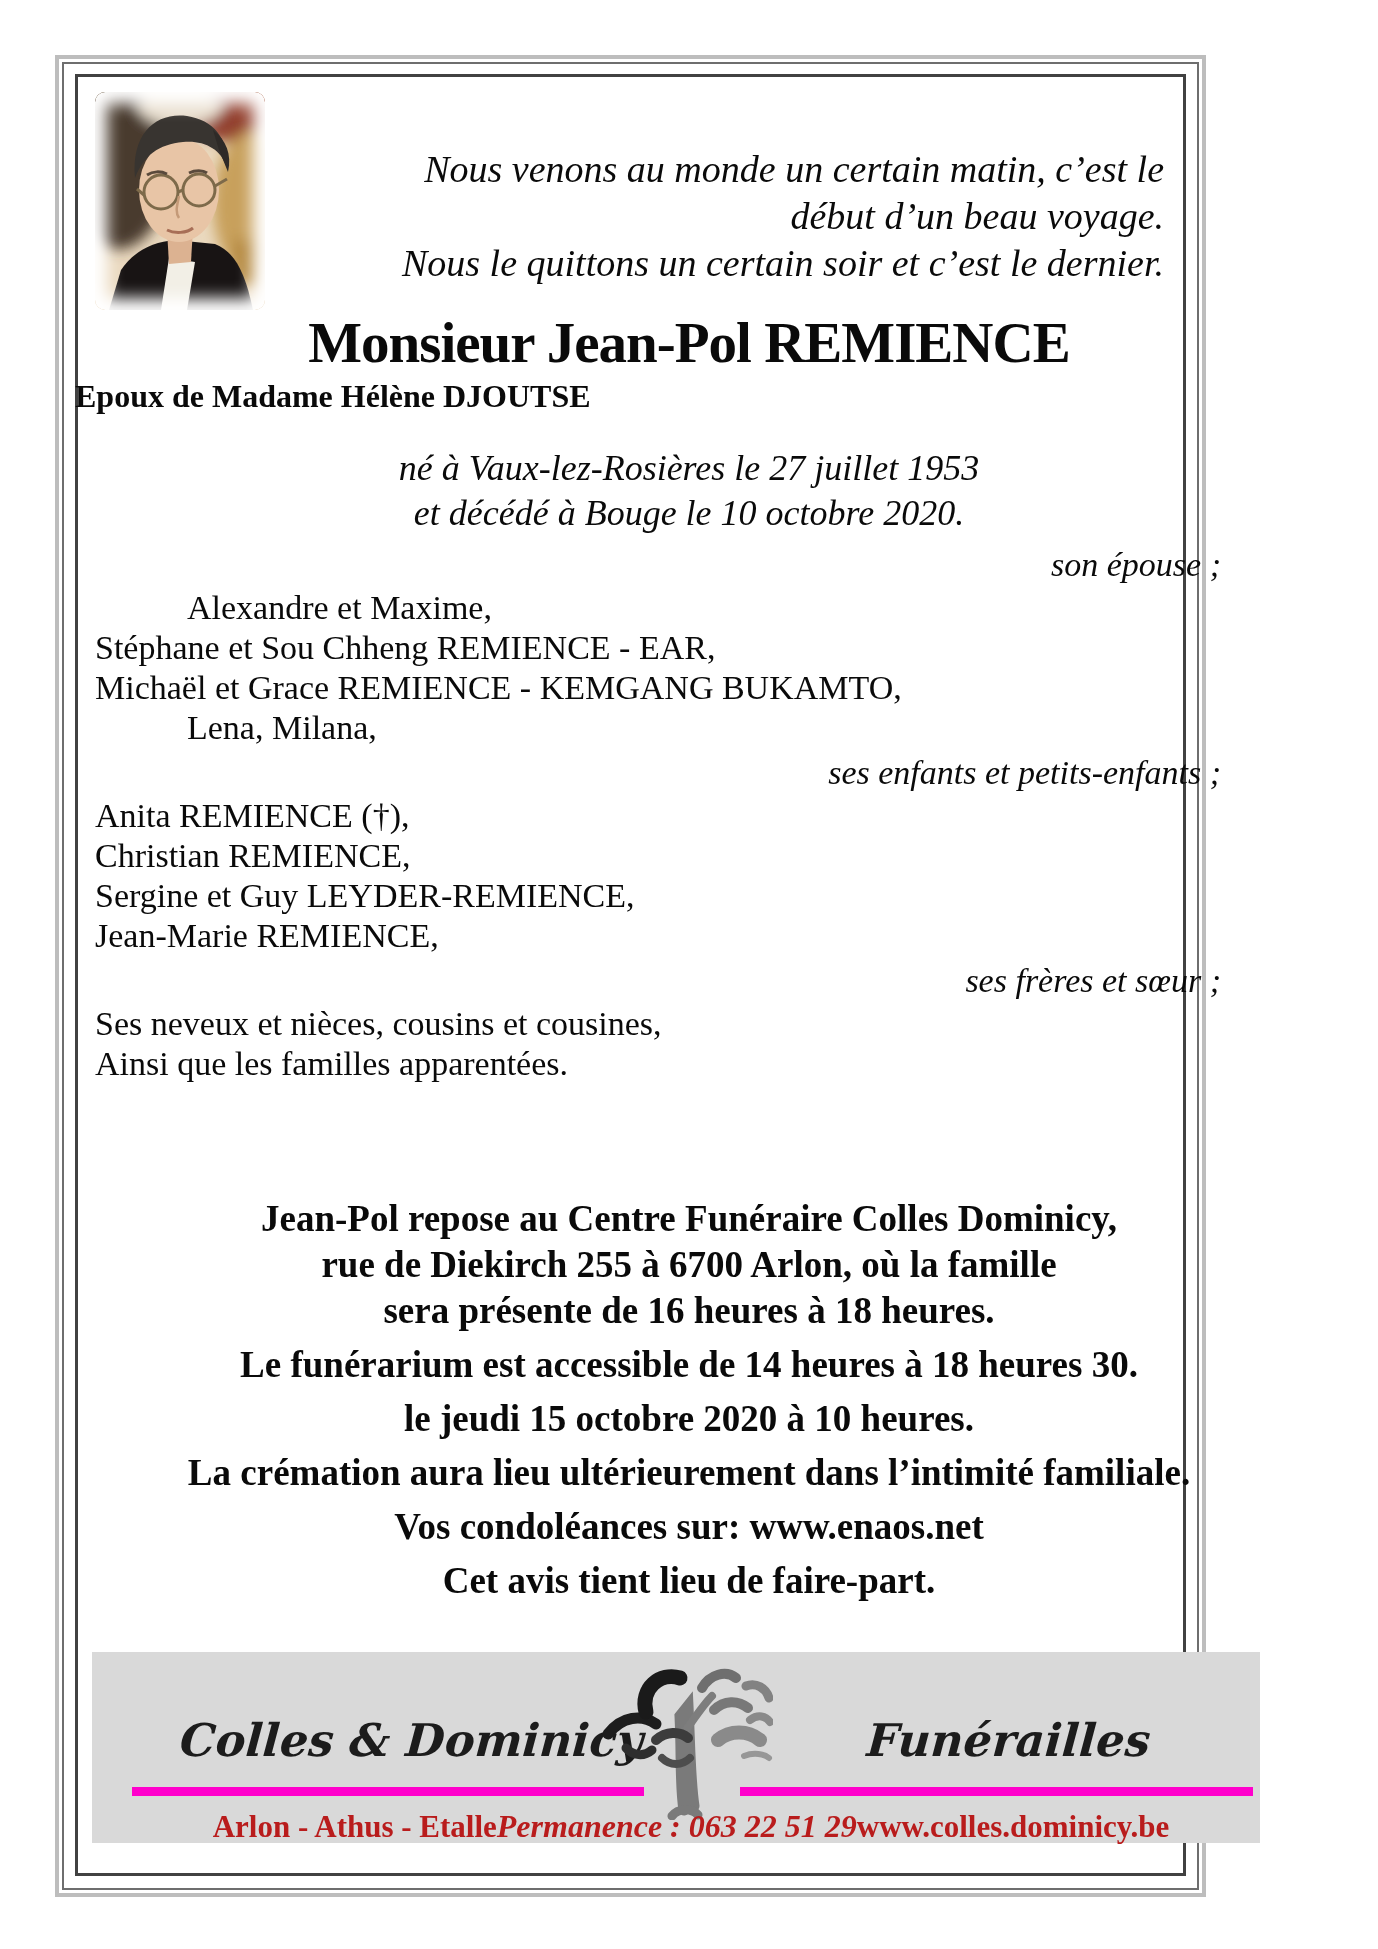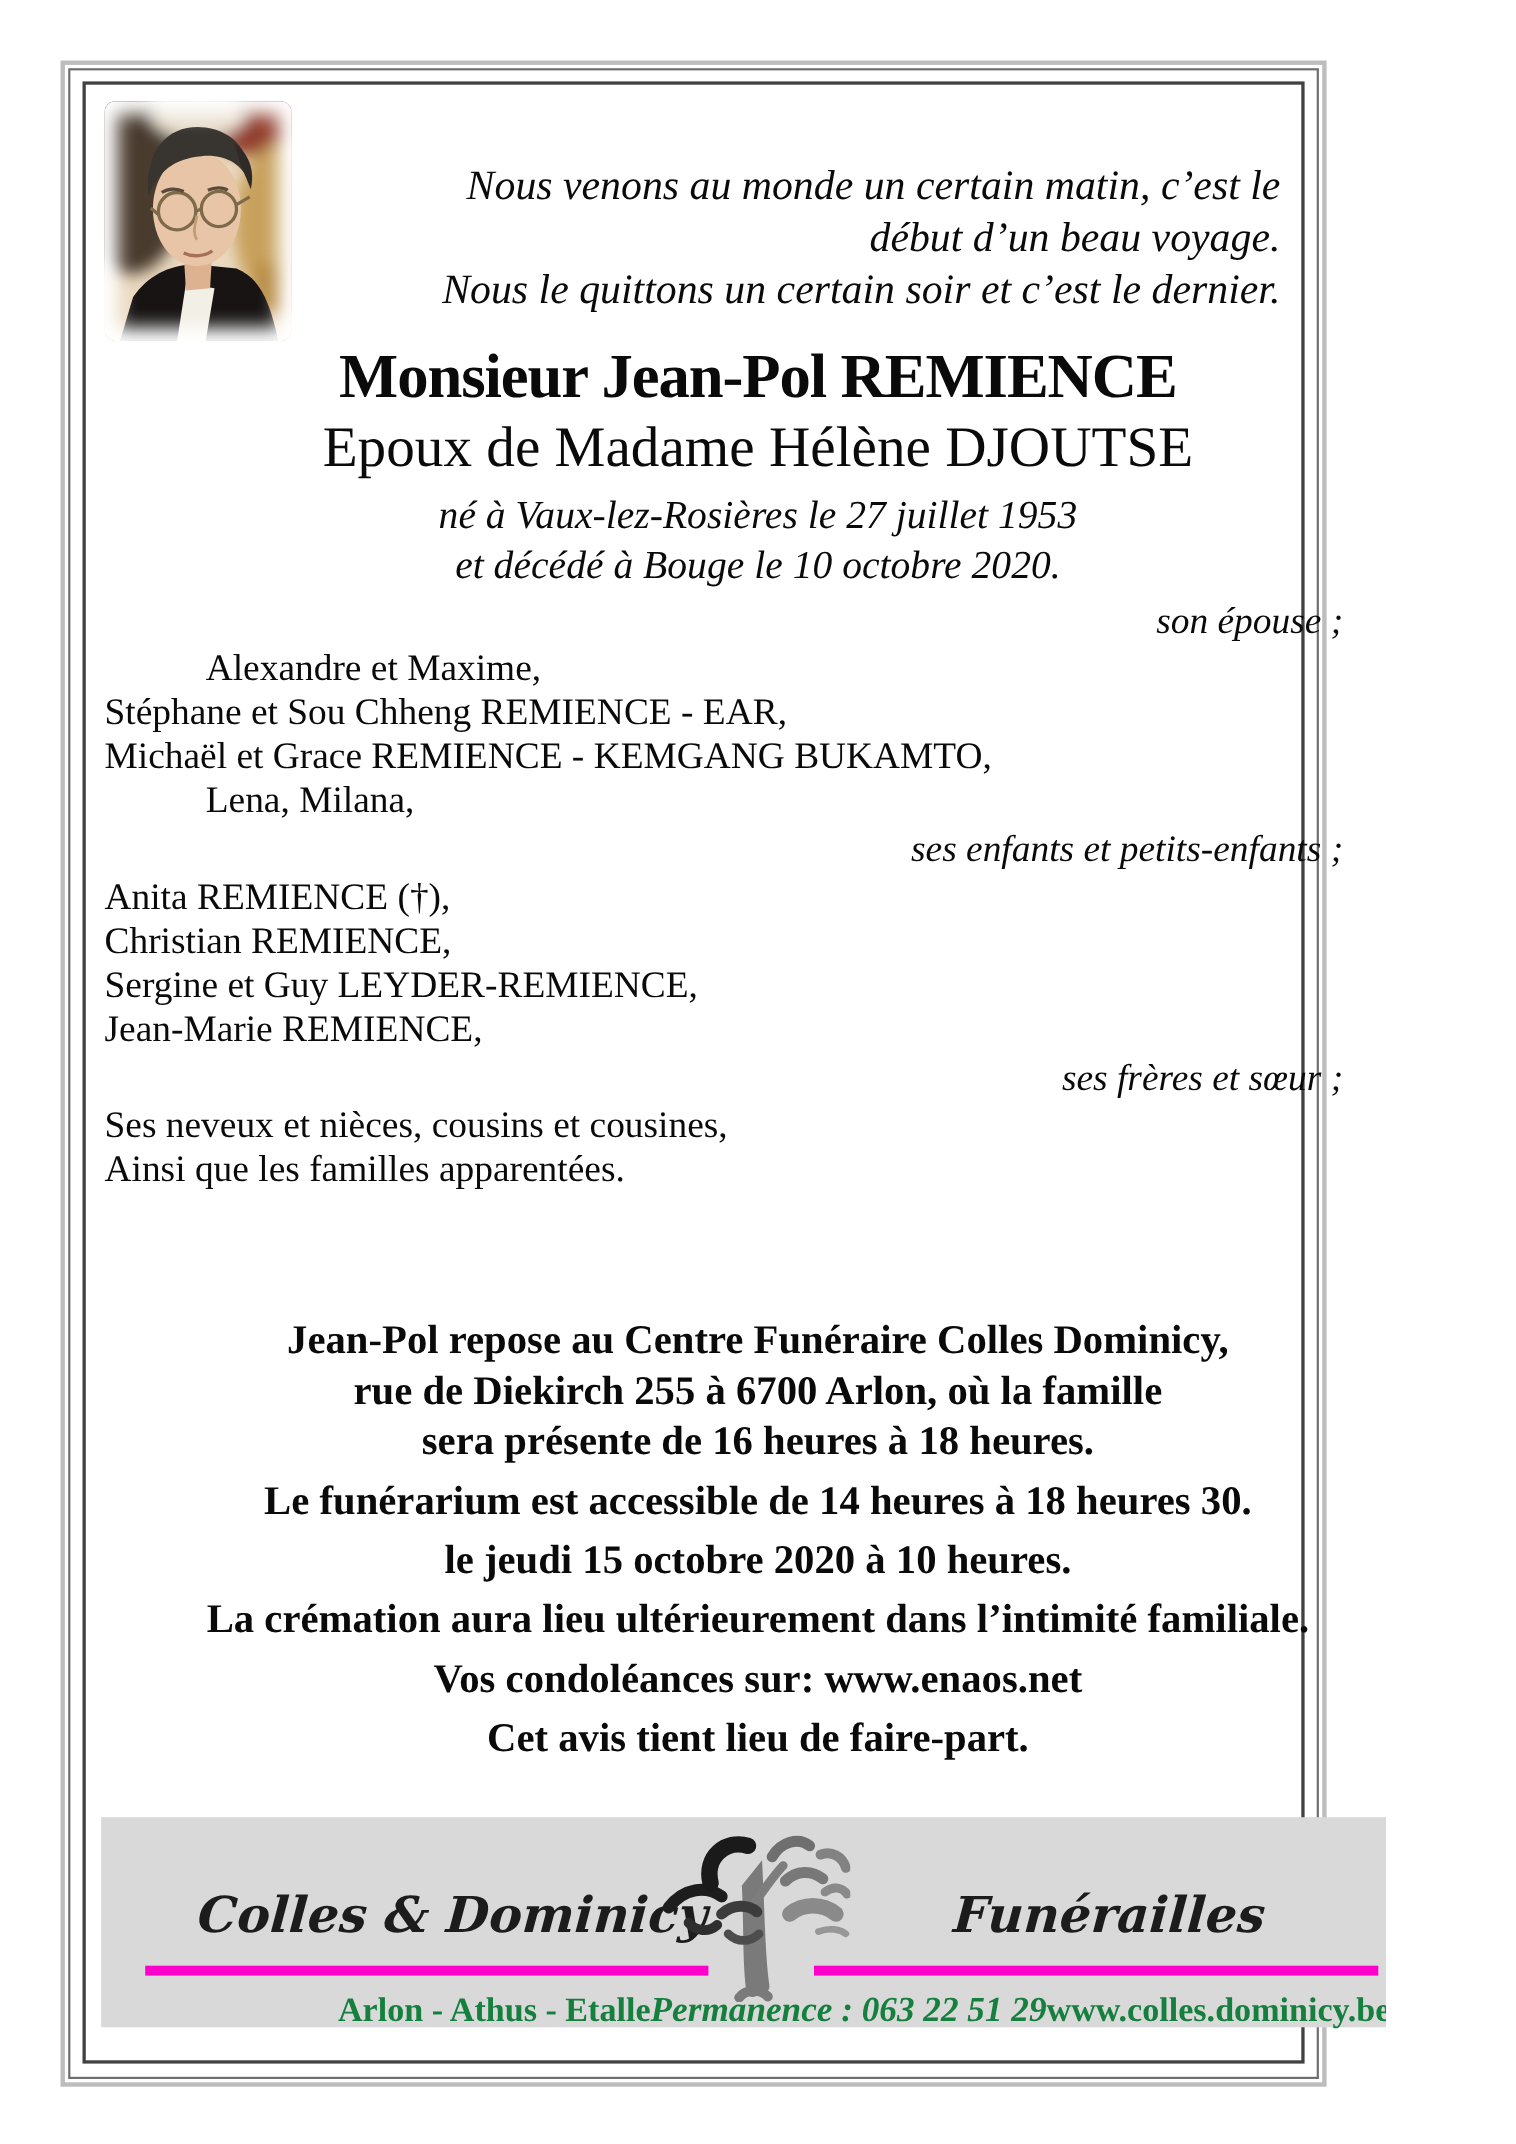--- a/index.html
+++ b/index.html
@@ -16,22 +16,22 @@
   .photo{position:absolute;left:95px;top:92px;width:170px;height:218px;border-radius:10px;overflow:hidden;}
   .photo svg{display:block;width:100%;height:100%;}
   .photo::after{content:"";position:absolute;inset:0;border-radius:10px;
     box-shadow:inset 0 0 16px 12px #ffffff;}
 
   .epigraph{position:absolute;top:146px;right:96px;text-align:right;
     font-style:italic;font-size:38px;line-height:47px;white-space:nowrap;}
 
   .deceased-name{position:absolute;top:312px;left:75px;width:1228px;margin:0;text-align:center;
     font-weight:bold;font-size:57px;letter-spacing:-1px;line-height:1.1;}
-  .deceased-relation{position:absolute;top:379px;left:75px;width:1228px;margin:0;text-align:center;
-    font-weight:normal;font-size:52px;line-height:1.1;}
+  .deceased-relation{position:absolute;top:379px;left:75px;width:1228px;margin:0;
+    font-weight:bold;font-size:32px;line-height:1.1;}
   .life-dates{position:absolute;top:446px;left:75px;width:1228px;text-align:center;
     font-style:italic;font-size:36px;line-height:45px;}
 
   .family{position:absolute;top:540px;left:95px;width:1126px;font-size:34px;line-height:40px;}
   .fam{white-space:nowrap;}
   .fam.indent{padding-left:92px;}
   .fam.rel{text-align:right;font-style:italic;padding-top:5px;padding-bottom:3px;}
 
   .notices{position:absolute;top:1196px;left:75px;width:1228px;text-align:center;
     font-weight:bold;font-size:37px;line-height:46px;}
@@ -42,22 +42,22 @@
   .brand{position:absolute;font-family:"DejaVu Serif","Liberation Serif",serif;
     font-weight:bold;font-style:italic;font-size:45px;color:#1c1c1c;white-space:nowrap;
     transform:skewX(-4deg);}
   .brand-left{left:88px;top:62px;}
   .brand-right{left:775px;top:62px;}
   .tree{position:absolute;left:506px;top:6px;width:175px;height:162px;}
   .pink{position:absolute;top:135px;height:9px;background:#ff00cc;}
   .pink-left{left:40px;width:512px;}
   .pink-right{left:648px;width:513px;}
   .banner-bottom{position:absolute;left:26px;right:8px;top:156px;
-    display:flex;justify-content:flex-end;align-items:baseline;
-    font-weight:bold;font-size:31px;color:#15803d;}
+    display:flex;justify-content:center;align-items:baseline;
+    font-weight:bold;font-size:31px;color:#b91c1c;}
   .banner-bottom .perm{font-style:italic;font-size:32px;}
 </style>
 </head>
 <body>
 
 <div class="page">
 
   <div class="frame-outer"></div>
   <div class="frame-mid"></div>
   <div class="frame-inner"></div>

